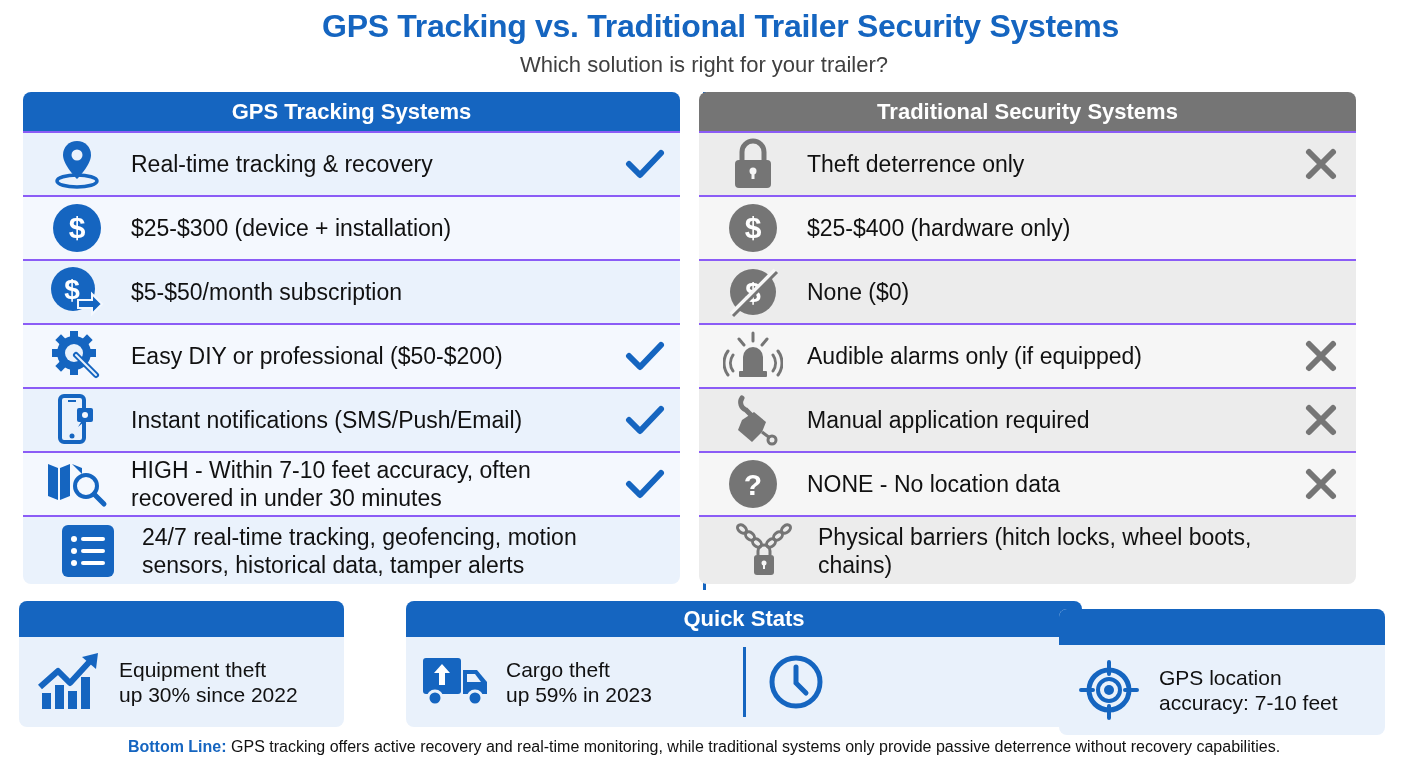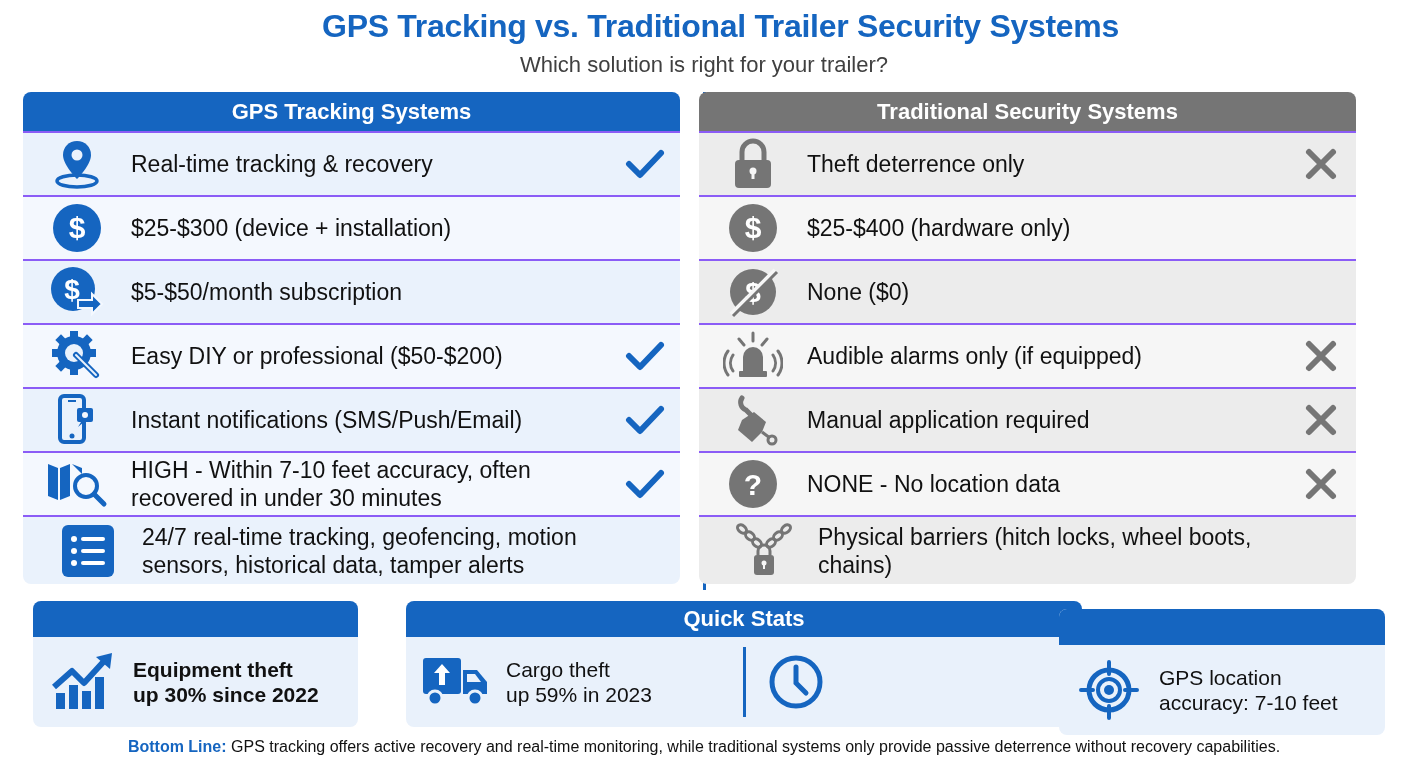--- a/index.html
+++ b/index.html
@@ -270,21 +270,21 @@
             <circle cx="28" cy="40" r="2.5" fill="#f6f6f6"></circle>
             <rect x="27" y="40" width="2" height="6" fill="#f6f6f6"></rect>
           </svg>
       </div>
       <div class="txt">Physical barriers (hitch locks, wheel boots, chains)</div>
       <div class="mark"></div>
     </div>
   </div>
 </div>
 
-<div class="stat-box" style="left:33px; width:325px;font-weight:bold;">
+<div class="stat-box" style="left:19px; width:325px;">
   <div class="stat-head"></div>
   <div class="stat-body">
     <div class="stat-item">
       <div class="sico">
         <svg width="62" height="58" viewBox="0 0 62 58">
             <g fill="#1565c0">
               <rect x="4" y="40" width="9" height="16"></rect>
               <rect x="17" y="32" width="9" height="24"></rect>
               <rect x="30" y="38" width="9" height="18"></rect>
               <rect x="43" y="24" width="9" height="32"></rect>

